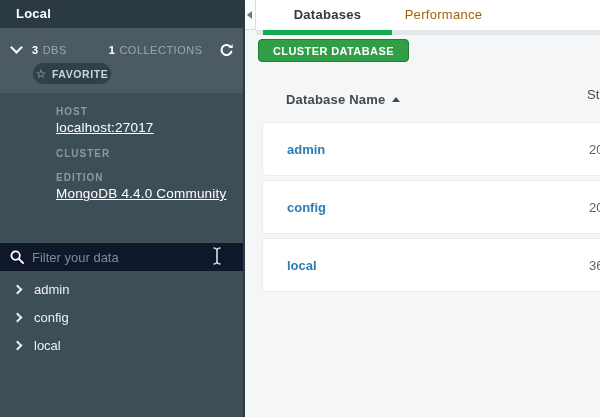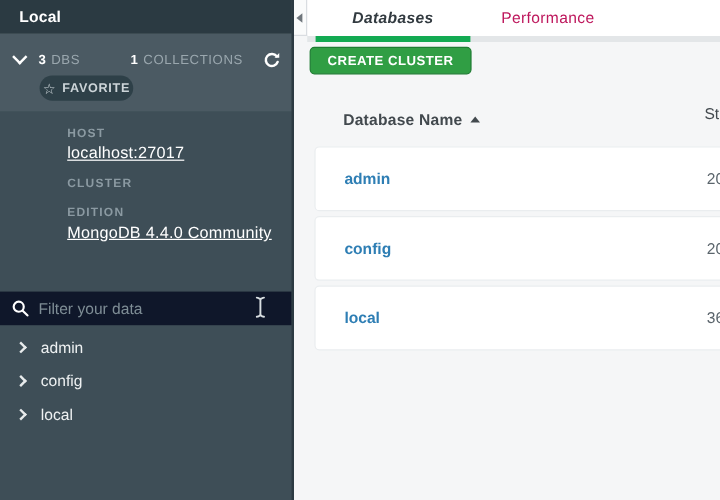--- a/index.html
+++ b/index.html
@@ -65,22 +65,22 @@
              background:#f5f6f7; }
   .tabbar { position:absolute; left:0; top:0; width:355px; height:30px; background:#ffffff; }
   .collapse-btn { position:absolute; left:0; top:0; width:11px; height:30px;
                   background:#fafbfb; border-right:1px solid #d9dde1;
                   border-bottom:1px solid #d9dde1; cursor:pointer; }
   .collapse-tri { position:absolute; left:2px; top:11px; width:0; height:0;
                   border-top:4px solid transparent; border-bottom:4px solid transparent;
                   border-right:5px solid #6f767c; }
   .tab { position:absolute; top:0; height:30px; line-height:30px; width:129px;
          text-align:center; font-size:13px; letter-spacing:.3px; cursor:pointer; }
-  .tab-active { left:18px; color:#323a40; font-weight:bold;font-style:italic; }
-  .tab-inactive { left:147px; color:#be185d; }
+  .tab-active { left:18px; color:#323a40; font-weight:bold; }
+  .tab-inactive { left:134px; color:#a16207; }
   .tab-track { position:absolute; left:11px; top:30px; width:344px; height:5px;
                background:#e3e6e8; }
   .tab-underline { position:absolute; left:18px; top:30px; width:129px; height:5px;
                    background:#13aa52; }
 
   .create-btn { position:absolute; left:13px; top:39px; height:23px; padding:0 14px;
                 background:#309e44; border:1px solid #1f7c33; border-radius:4px;
                 color:#ffffff; font-family:inherit; font-size:11px; font-weight:bold;
                 letter-spacing:.4px; cursor:pointer; }
 
@@ -170,21 +170,21 @@
   <div class="tabbar">
     <div class="tab tab-active">Databases</div>
     <div class="tab tab-inactive">Performance</div>
   </div>
   <div class="collapse-btn">
     <i class="collapse-tri"></i>
   </div>
   <div class="tab-track"></div>
   <div class="tab-underline"></div>
 
-  <button class="create-btn">CREATE CLUSTER</button>
+  <button class="create-btn">CLUSTER DATABASE</button>
 
   <div class="tbl-head-name">
     <span>Database Name</span>
     <i class="sort-caret"></i>
   </div>
   <div class="tbl-head-storage">St</div>
 
   <div class="card card-1">
     <a class="db-link">admin</a>
     <span class="db-size">20</span>

